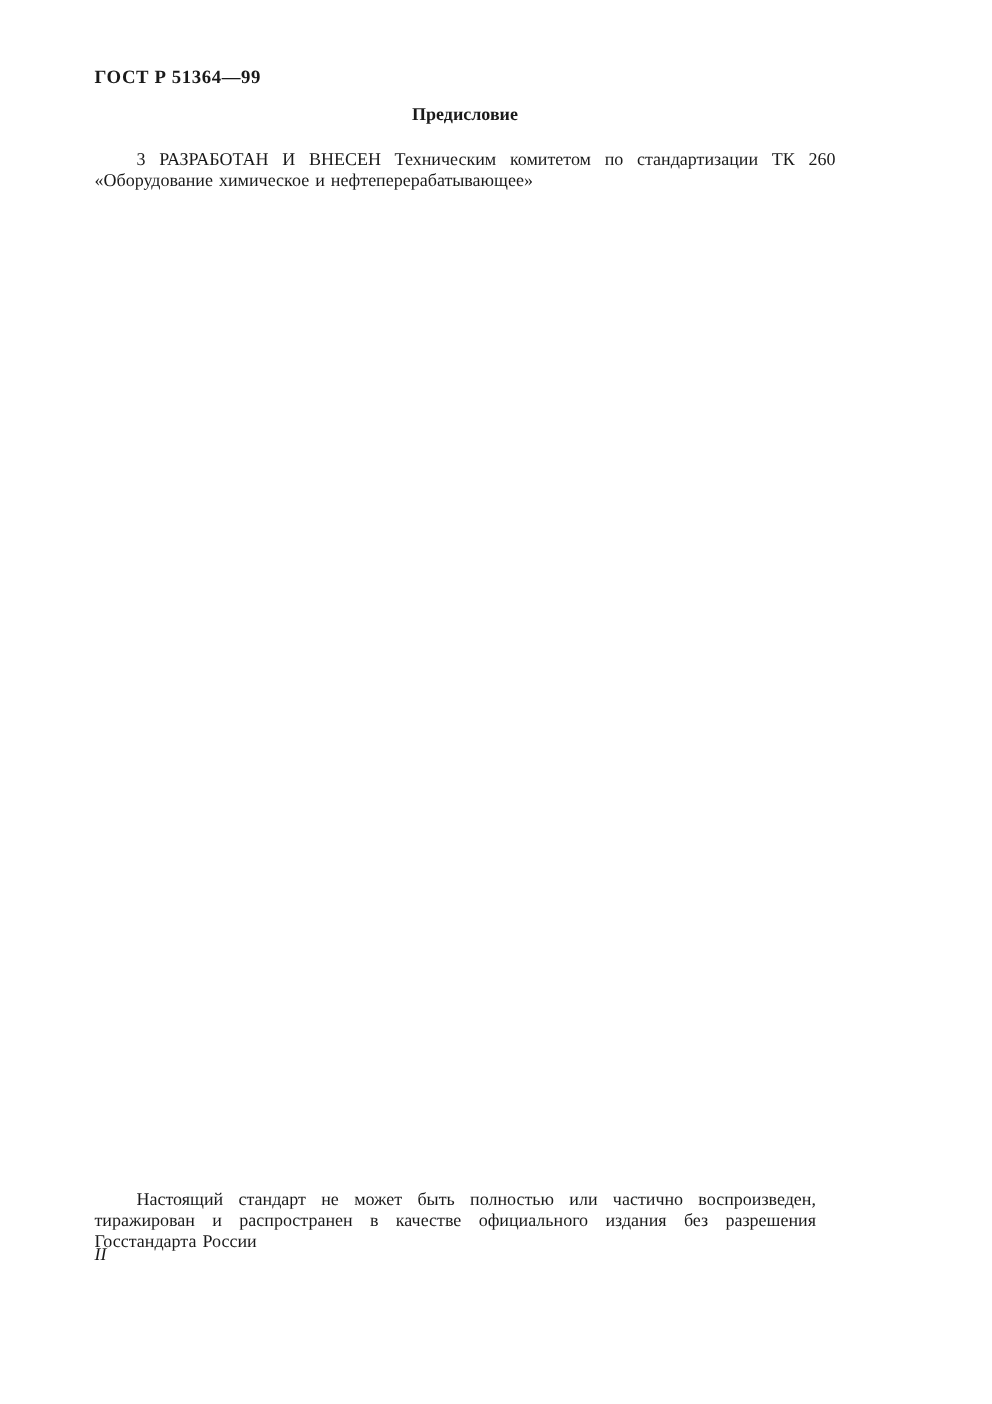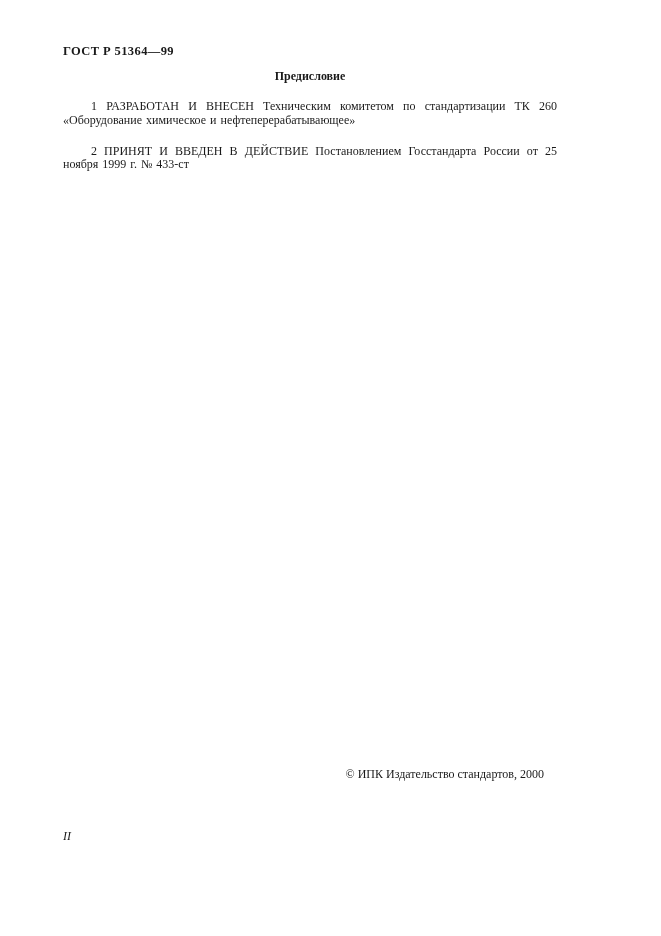--- a/index.html
+++ b/index.html
@@ -76,25 +76,24 @@
 </head>
 <body>
 
 <div class="page">
 
   <div class="doc-number">ГОСТ Р 51364—99</div>
 
   <div class="content">
     <h1 class="preface-title">Предисловие</h1>
 
-    <p class="para">1 РАЗРАБОТАН И ВНЕСЕН Техническим комитетом по стандартизации ТК 260 «Оборудование химическое и нефтеперерабатывающее»</p>
+    <p class="para">3 РАЗРАБОТАН И ВНЕСЕН Техническим комитетом по стандартизации ТК 260 «Оборудование химическое и нефтеперерабатывающее»</p>
 
-    <p class="para">2 ПРИНЯТ И ВВЕДЕН В ДЕЙСТВИЕ Постановлением Госстандарта России от 25 ноября 1999 г. № 433-ст</p>
 
 
   </div>
 
-  <div class="copyright">© ИПК Издательство стандартов, 2000</div>
 
+  <p class="notice">Настоящий стандарт не может быть полностью или частично воспроизведен, тиражирован и распространен в качестве официального издания без разрешения Госстандарта России</p>
 
   <div class="page-number">II</div>
 
 </div>
 
 </body></html>

